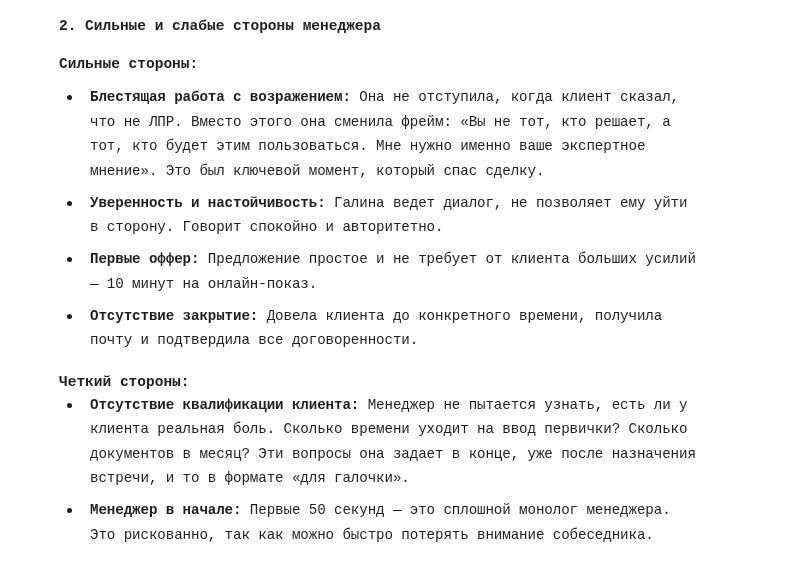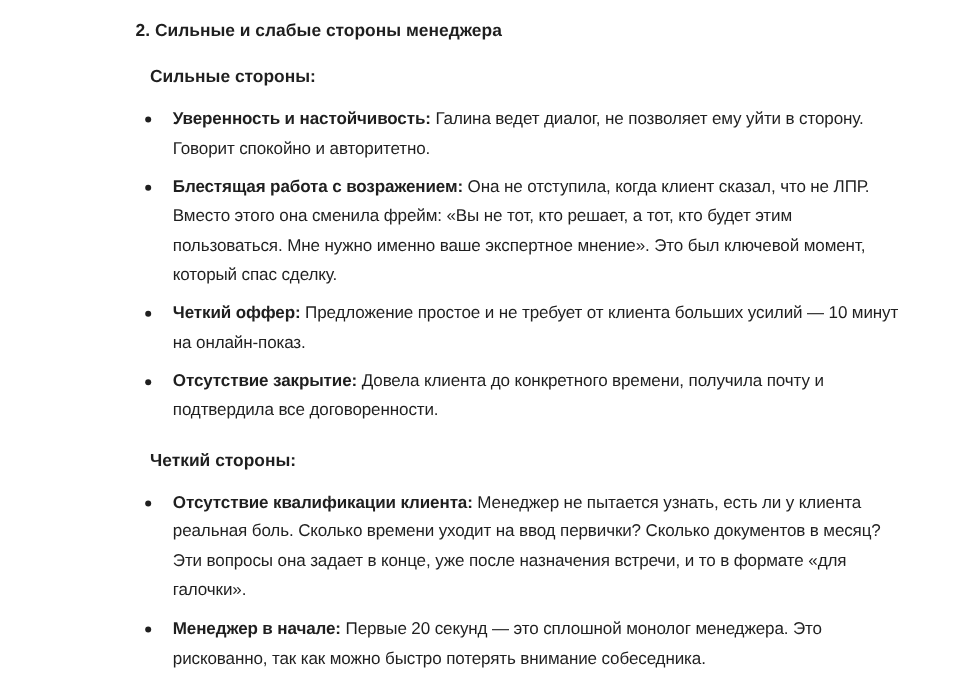--- a/index.html
+++ b/index.html
@@ -9,34 +9,35 @@
   }
   body {
     width: 800px;
     height: 573px;
     overflow: hidden;
     font-family: "Liberation Sans", "DejaVu Sans", sans-serif;
     color: #1f1f1f;
   }
   .doc {
     position: relative;
-    padding: 15px 0 0 113px;
+    padding: 15px 0 0 59px;
     width: 640px;
+    font-family: Liberation Mono, monospace;
   }
   .section-title {
     font-size: 14.5px;
     font-weight: bold;
     margin: 0;
     height: 22px;
     line-height: 22px;
   }
   .sub-title {
     font-size: 14.5px;
     font-weight: bold;
-    margin: 12px;
+    margin: 0;
     line-height: 22px;
   }
   .sub-title.strong-title { margin-top: 16px; }
   .sub-title.weak-title { margin-top: 18px; }
   ul.points {
     list-style: none;
     margin: 0;
     padding: 0;
   }
   ul.points.strong-list { margin-top: 10px; }
@@ -65,40 +66,40 @@
 </head>
 <body>
 
 <div class="doc">
   <h2 class="section-title">2. Сильные и слабые стороны менеджера</h2>
 
   <h3 class="sub-title strong-title">Сильные стороны:</h3>
   <ul class="points strong-list">
     <li>
       <span class="bullet"></span>
+      <span class="term">Блестящая работа с возражением:</span><span> Она не отступила, когда клиент сказал, что не ЛПР. Вместо этого она сменила фрейм: «Вы не тот, кто решает, а тот, кто будет этим пользоваться. Мне нужно именно ваше экспертное мнение». Это был ключевой момент, который спас сделку.</span>
+    </li>
+    <li>
+      <span class="bullet"></span>
       <span class="term">Уверенность и настойчивость:</span><span> Галина ведет диалог, не позволяет ему уйти в сторону. Говорит спокойно и авторитетно.</span>
     </li>
     <li>
       <span class="bullet"></span>
-      <span class="term">Блестящая работа с возражением:</span><span> Она не отступила, когда клиент сказал, что не ЛПР. Вместо этого она сменила фрейм: «Вы не тот, кто решает, а тот, кто будет этим пользоваться. Мне нужно именно ваше экспертное мнение». Это был ключевой момент, который спас сделку.</span>
-    </li>
-    <li>
-      <span class="bullet"></span>
-      <span class="term">Четкий оффер:</span><span> Предложение простое и не требует от клиента больших усилий — 10 минут на онлайн-показ.</span>
+      <span class="term">Первые оффер:</span><span> Предложение простое и не требует от клиента больших усилий — 10 минут на онлайн-показ.</span>
     </li>
     <li>
       <span class="bullet"></span>
       <span class="term">Отсутствие закрытие:</span><span> Довела клиента до конкретного времени, получила почту и подтвердила все договоренности.</span>
     </li>
   </ul>
 
   <h3 class="sub-title weak-title">Четкий стороны:</h3>
   <ul class="points weak-list">
     <li>
       <span class="bullet"></span>
       <span class="term">Отсутствие квалификации клиента:</span><span> Менеджер не пытается узнать, есть ли у клиента реальная боль. Сколько времени уходит на ввод первички? Сколько документов в месяц? Эти вопросы она задает в конце, уже после назначения встречи, и то в формате «для галочки».</span>
     </li>
     <li>
       <span class="bullet"></span>
-      <span class="term">Менеджер в начале:</span><span> Первые 20 секунд — это сплошной монолог менеджера. Это рискованно, так как можно быстро потерять внимание собеседника.</span>
+      <span class="term">Менеджер в начале:</span><span> Первые 50 секунд — это сплошной монолог менеджера. Это рискованно, так как можно быстро потерять внимание собеседника.</span>
     </li>
   </ul>
 </div>
 
 </body></html>

